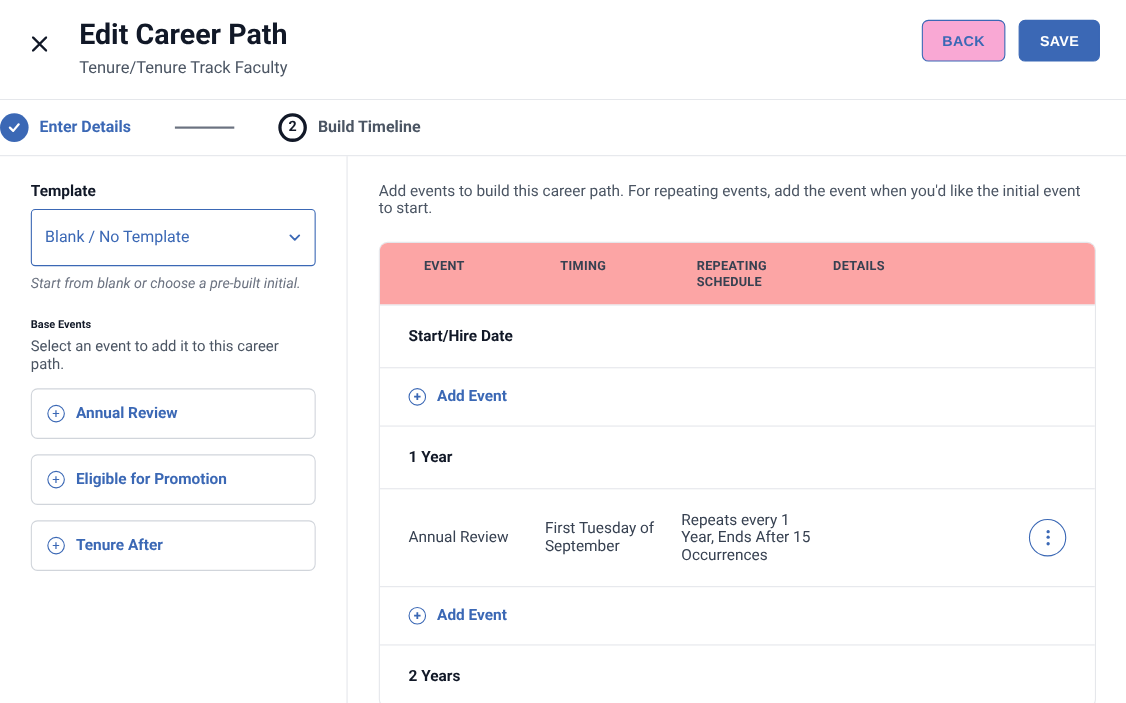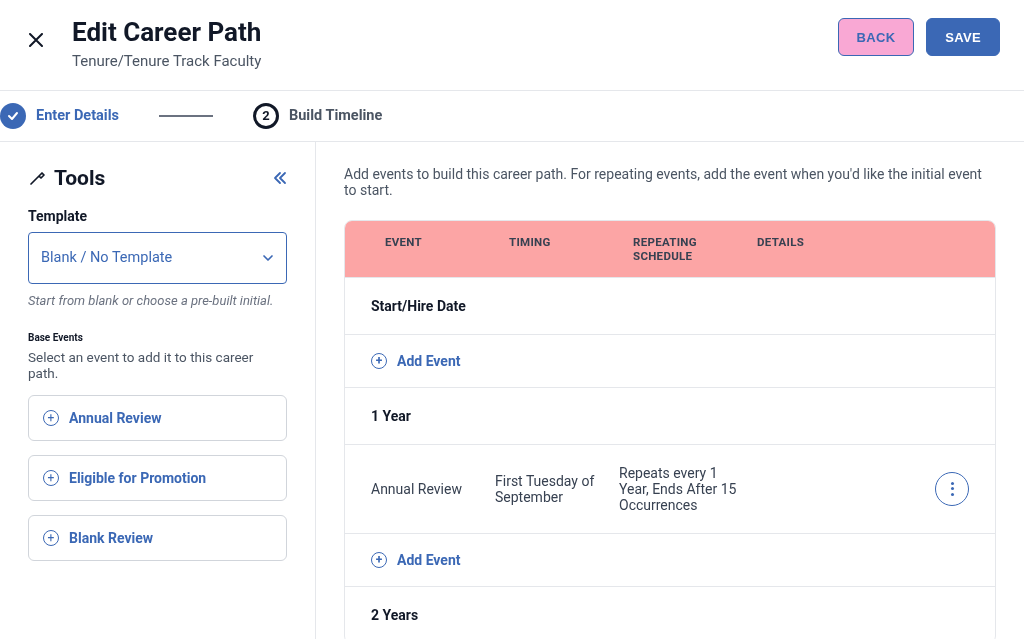--- a/index.html
+++ b/index.html
@@ -165,33 +165,20 @@
   <div class="step-line"></div>
   <div class="step">
     <div class="step-circle current">2</div>
     <div class="step-label pending">Build Timeline</div>
   </div>
 </div>
 
 <div class="body">
 
   <aside class="sidebar">
-    <div class="tools-header">
-      <div class="tools-title">
-        <svg width="18" height="18" viewBox="0 0 18 18">
-            <path d="M3 15 L11 7 M11 7 L14 4 L16 6 L13 9 Z" stroke="#111827" stroke-width="1.7" fill="none" stroke-linecap="round" stroke-linejoin="round"></path>
-          </svg>
-        <span>Tools</span>
-      </div>
-      <div class="collapse-btn">
-        <svg width="14" height="14" viewBox="0 0 14 14">
-            <path d="M7 2 L2 7 L7 12 M12 2 L7 7 L12 12" stroke="currentColor" stroke-width="1.8" fill="none" stroke-linecap="round" stroke-linejoin="round"></path>
-          </svg>
-      </div>
-    </div>
 
     <div class="field-label">Template</div>
     <div class="select">
       <span>Blank / No Template</span>
       <span class="chev">
         <svg width="12" height="12" viewBox="0 0 12 12">
             <path d="M2 4 L6 8 L10 4" stroke="currentColor" stroke-width="1.7" fill="none" stroke-linecap="round" stroke-linejoin="round"></path>
           </svg>
       </span>
     </div>
@@ -203,21 +190,21 @@
     <div class="event-card">
       <span class="plus">+</span>
       <span class="lbl">Annual Review</span>
     </div>
     <div class="event-card">
       <span class="plus">+</span>
       <span class="lbl">Eligible for Promotion</span>
     </div>
     <div class="event-card">
       <span class="plus">+</span>
-      <span class="lbl">Blank Review</span>
+      <span class="lbl">Tenure After</span>
     </div>
   </aside>
 
   <main class="main">
     <div class="instructions">Add events to build this career path. For repeating events, add the event when you'd like the initial event to start.</div>
 
     <div class="table">
       <div class="thead">
         <div>EVENT</div>
         <div>TIMING</div>

